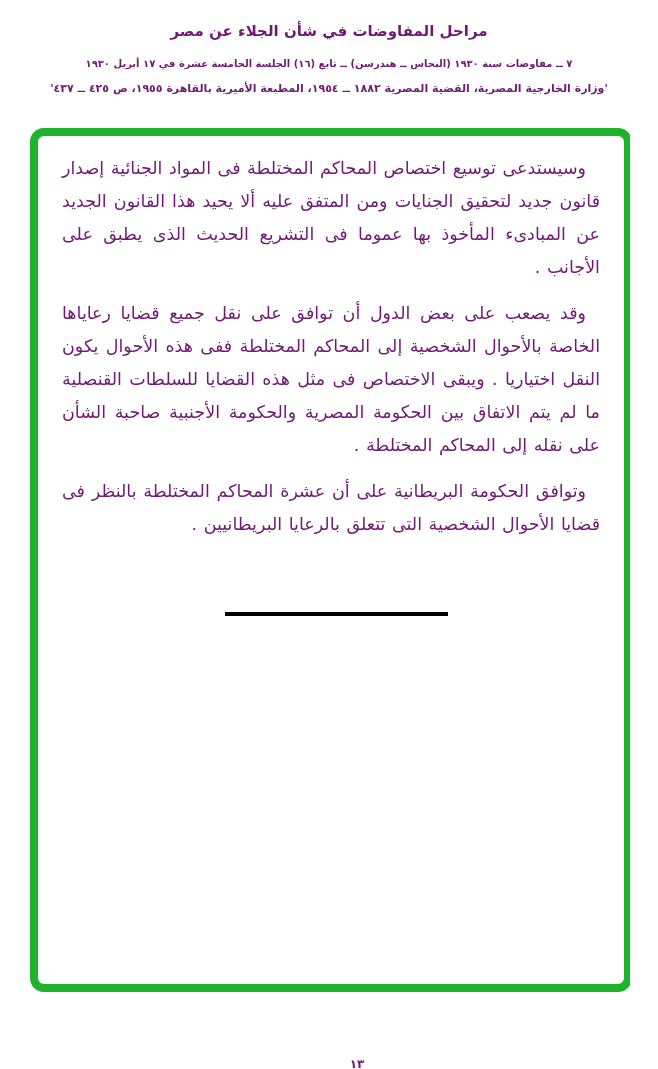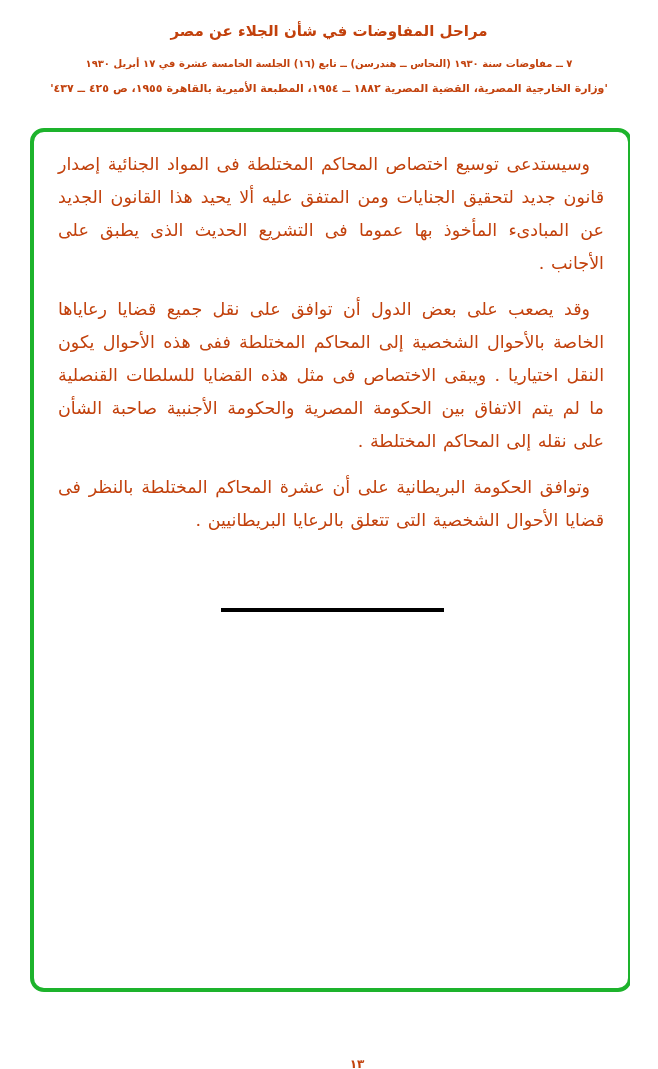--- a/index.html
+++ b/index.html
@@ -3,21 +3,21 @@
 <meta charset="utf-8">
 <style>
   * { margin: 0; padding: 0; box-sizing: border-box; }
   html, body { background: #ffffff; }
   .page {
     position: relative;
     width: 630px;
     height: 1069px;
     background: #ffffff;
     font-family: "DejaVu Sans", sans-serif;
-    color: #c2410c;
+    color: #701a75;
     overflow: hidden;
   }
   .header {
     position: absolute;
     top: 20px;
     left: 0;
     width: 658px;
     text-align: center;
     direction: rtl;
   }
@@ -38,21 +38,21 @@
     font-size: 11px;
     font-weight: bold;
     line-height: 16px;
   }
   .document-frame {
     position: absolute;
     left: 30px;
     top: 128px;
     width: 602px;
     height: 864px;
-    border: 4px solid #1d4ed8;
+    border: 8px solid #1d4ed8;
     border-radius: 14px;
     background: #ffffff;
   }
   .frame-content {
     position: absolute;
     top: 16px;
     left: 24px;
     right: 24px;
     direction: rtl;
   }

